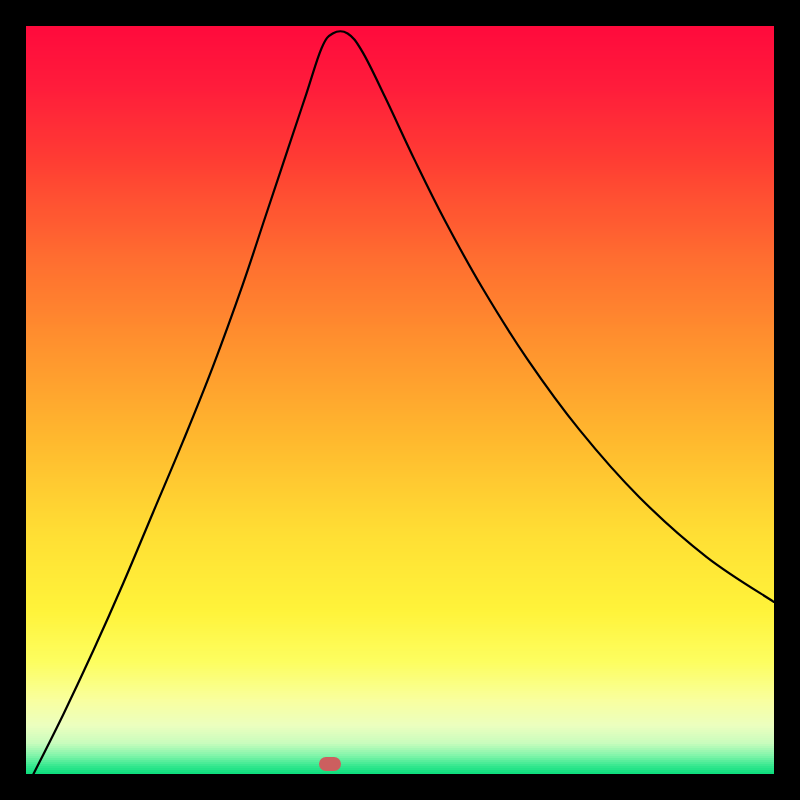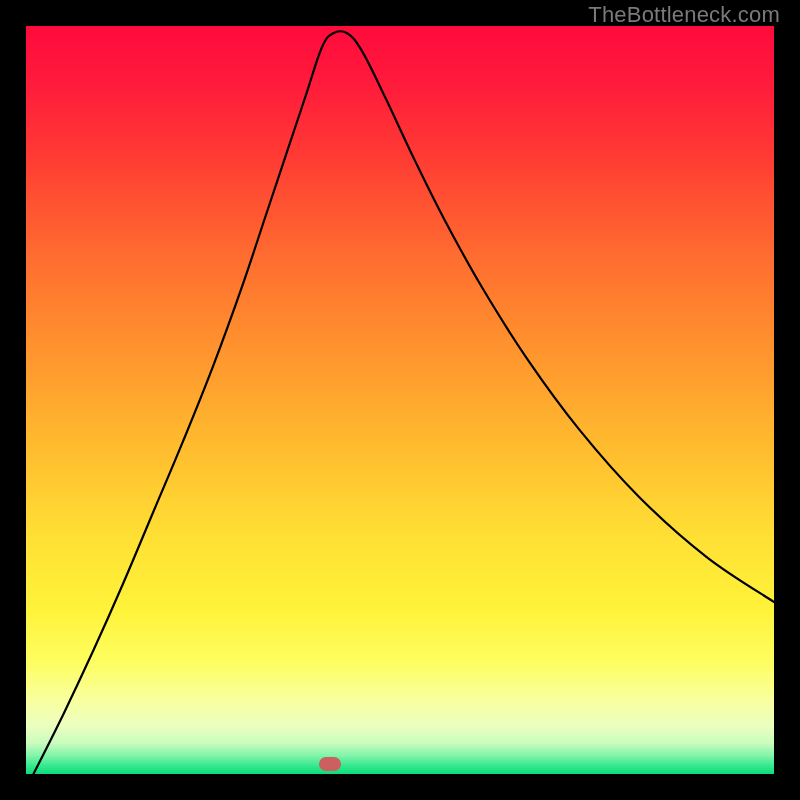--- a/index.html
+++ b/index.html
@@ -53,21 +53,20 @@
     font-weight: 500;
     letter-spacing: 0.2px;
     user-select: none;
   }
 </style>
 </head>
 <body>
 
 <div class="frame">
 
-  <div class="attribution">TheBottleneck.com</div>
 
   <div class="plot-area">
     <div class="gradient" id="gradient">
         <div class="band" style="top: -0.5px; height: 3.16842px; background: rgb(255, 10, 60);"></div>
         <div class="band" style="top: 1.47361px; height: 3.16842px; background: rgb(255, 11, 60);"></div>
         <div class="band" style="top: 3.44723px; height: 3.16842px; background: rgb(255, 11, 60);"></div>
         <div class="band" style="top: 5.42084px; height: 3.16842px; background: rgb(255, 12, 60);"></div>
         <div class="band" style="top: 7.39446px; height: 3.16842px; background: rgb(255, 12, 60);"></div>
         <div class="band" style="top: 9.36807px; height: 3.16842px; background: rgb(255, 13, 60);"></div>
         <div class="band" style="top: 11.3417px; height: 3.16842px; background: rgb(255, 14, 60);"></div>

